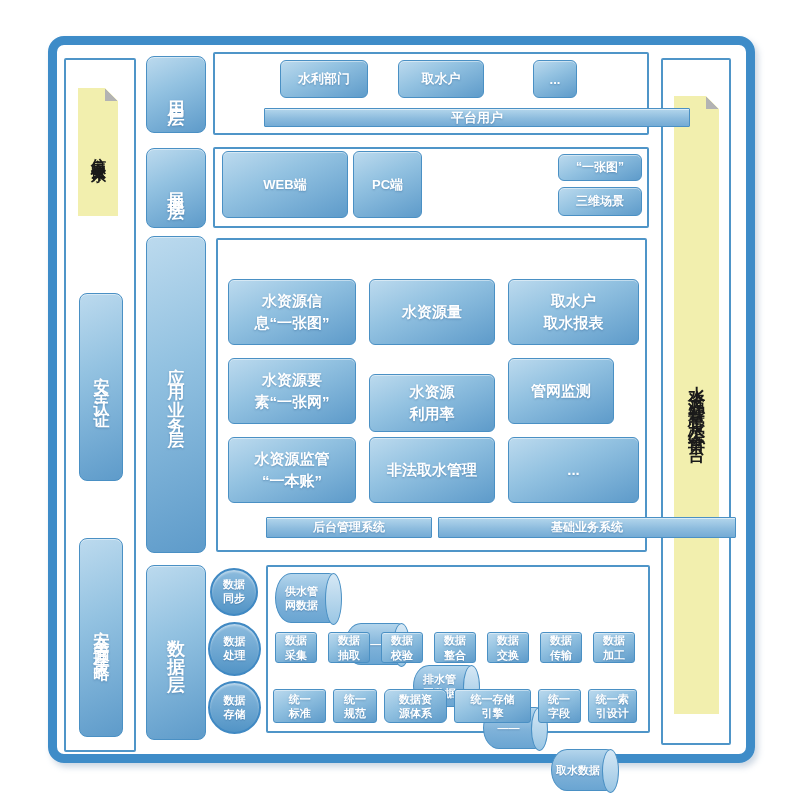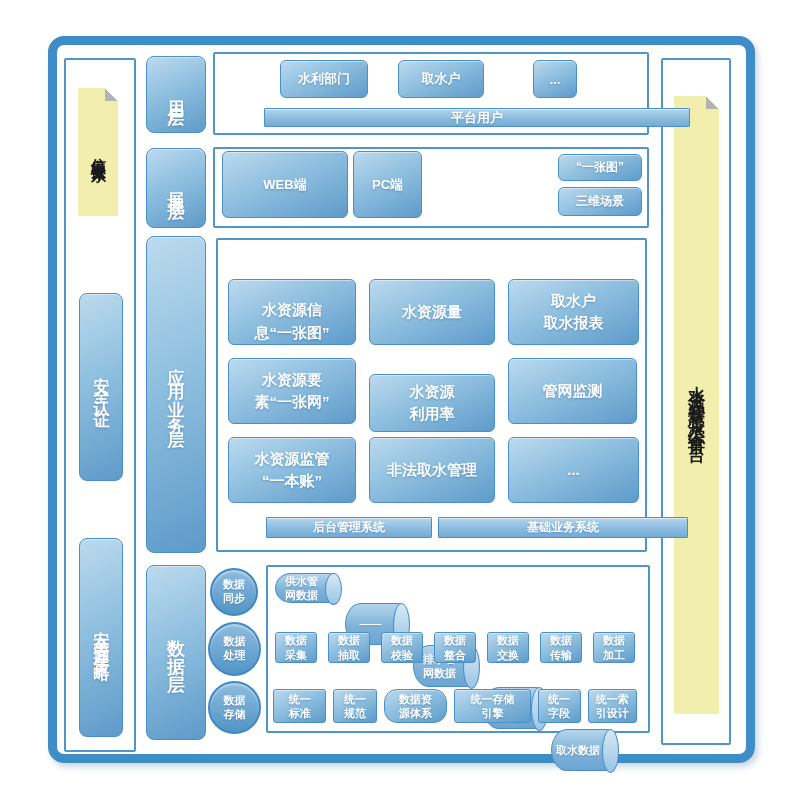--- a/index.html
+++ b/index.html
@@ -120,76 +120,76 @@
   </div>
   <div class="abs bx f12" style="left:558px; top:154px; width:84px; height:27px;">
     <span>“一张图”</span>
   </div>
   <div class="abs bx f12" style="left:558px; top:187px; width:84px; height:29px;">
     <span>三维场景</span>
   </div>
 
   <div class="abs panel" style="left:216px; top:238px; width:431px; height:314px;"></div>
 
-  <div class="abs bx f15" style="left:228px; top:279px; width:128px; height:66px;align-items:flex-end;">
+  <div class="abs bx f15" style="left:228px; top:279px; width:128px; height:66px;">
     <span>水资源信
 息“一张图”</span>
   </div>
   <div class="abs bx f15" style="left:369px; top:279px; width:126px; height:66px;">
     <span>水资源量</span>
   </div>
   <div class="abs bx f15" style="left:508px; top:279px; width:131px; height:66px;">
     <span>取水户
 取水报表</span>
   </div>
   <div class="abs bx f15" style="left:228px; top:358px; width:128px; height:66px;">
     <span>水资源要
 素“一张网”</span>
   </div>
   <div class="abs bx f15" style="left:369px; top:358px; width:126px; height:58px;margin-top:16px;">
     <span>水资源
 利用率</span>
   </div>
-  <div class="abs bx f15" style="left:508px; top:358px; width:129px; height:66px;">
+  <div class="abs bx f15" style="left:508px; top:358px; width:106px; height:66px;">
     <span>管网监测</span>
   </div>
   <div class="abs bx f15" style="left:228px; top:437px; width:128px; height:66px;">
     <span>水资源监管
 “一本账”</span>
   </div>
   <div class="abs bx f15" style="left:369px; top:437px; width:126px; height:66px;">
     <span>非法取水管理</span>
   </div>
   <div class="abs bx f15" style="left:508px; top:437px; width:131px; height:66px;">
     <span>...</span>
   </div>
 
   <div class="abs bar f12" style="left:221px; top:517px; width:166px; height:21px;">
     <span>后台管理系统</span>
   </div>
-  <div class="abs bar f12" style="left:393px; top:517px; width:250px; height:21px;">
+  <div class="abs bar f12" style="left:393px; top:517px; width:298px; height:21px;">
     <span>基础业务系统</span>
   </div>
 
   <div class="abs circle" style="left:210px; top:568px; width:48px; height:48px;">
     <span>数据
 同步</span>
   </div>
   <div class="abs circle" style="left:208px; top:622px; width:53px; height:54px;">
     <span>数据
 处理</span>
   </div>
   <div class="abs circle" style="left:208px; top:681px; width:53px; height:53px;">
     <span>数据
 存储</span>
   </div>
 
   <div class="abs panel" style="left:266px; top:565px; width:384px; height:168px;"></div>
 
-  <div class="abs cyl" style="left:275px; top:573px; width:66px; height:30px;">
+  <div class="abs cyl" style="left:275px; top:573px; width:66px; height:50px;">
     <span>供水管
 网数据</span>
   </div>
   <div class="abs cyl" style="left:345px; top:573px; width:64px; height:42px;">
     <span>——</span>
   </div>
   <div class="abs cyl" style="left:413px; top:573px; width:66px; height:42px;">
     <span>排水管
 网数据</span>
   </div>
@@ -233,21 +233,21 @@
 
   <div class="abs flexrow" style="left:273px; top:689px; width:364px; height:34px; gap:7px;">
     <div class="bx f11" style="flex:1.25; border-radius:3px;">
       <span>统一
 标准</span>
     </div>
     <div class="bx f11" style="flex:1; border-radius:3px;">
       <span>统一
 规范</span>
     </div>
-    <div class="bx f11" style="flex:1.5; border-radius:13px;">
+    <div class="bx f11" style="flex:1.5; border-radius:6px;">
       <span>数据资
 源体系</span>
     </div>
     <div class="bx f11" style="flex:1.8; border-radius:3px;">
       <span>统一存储
 引擎</span>
     </div>
     <div class="bx f11" style="flex:1; border-radius:3px;">
       <span>统一
 字段</span>

